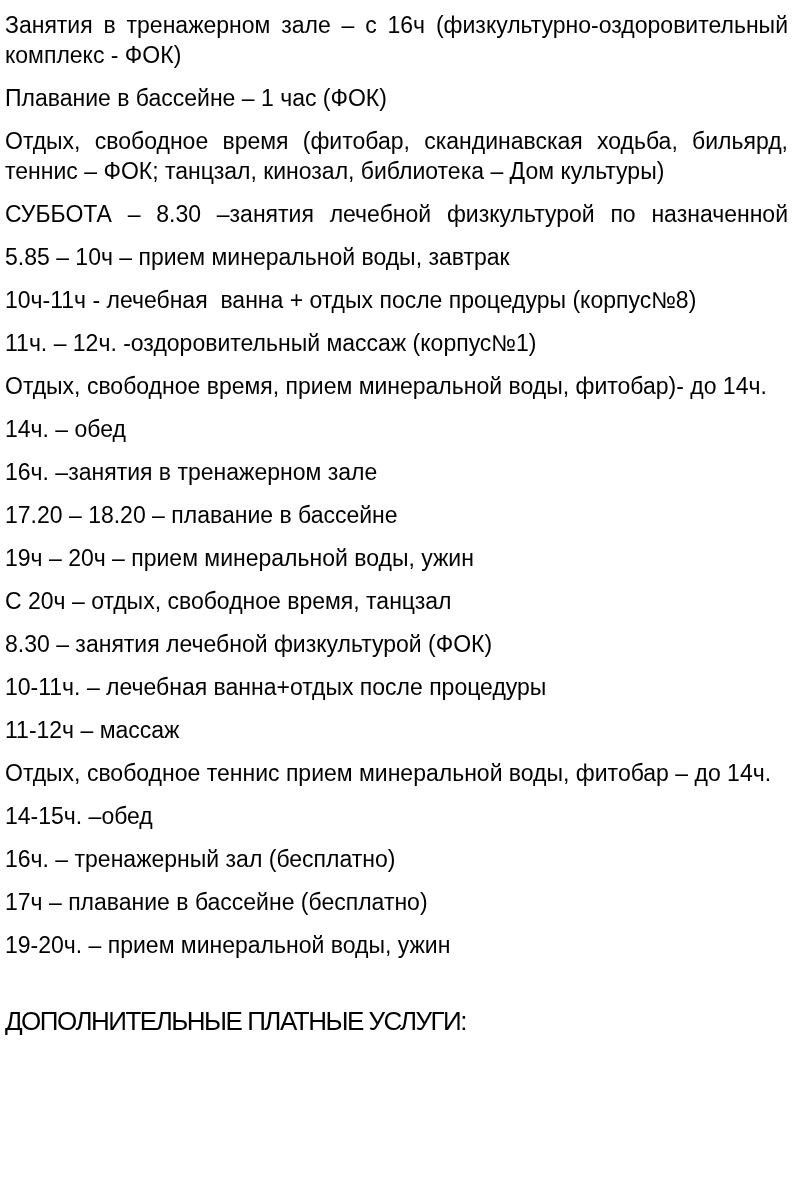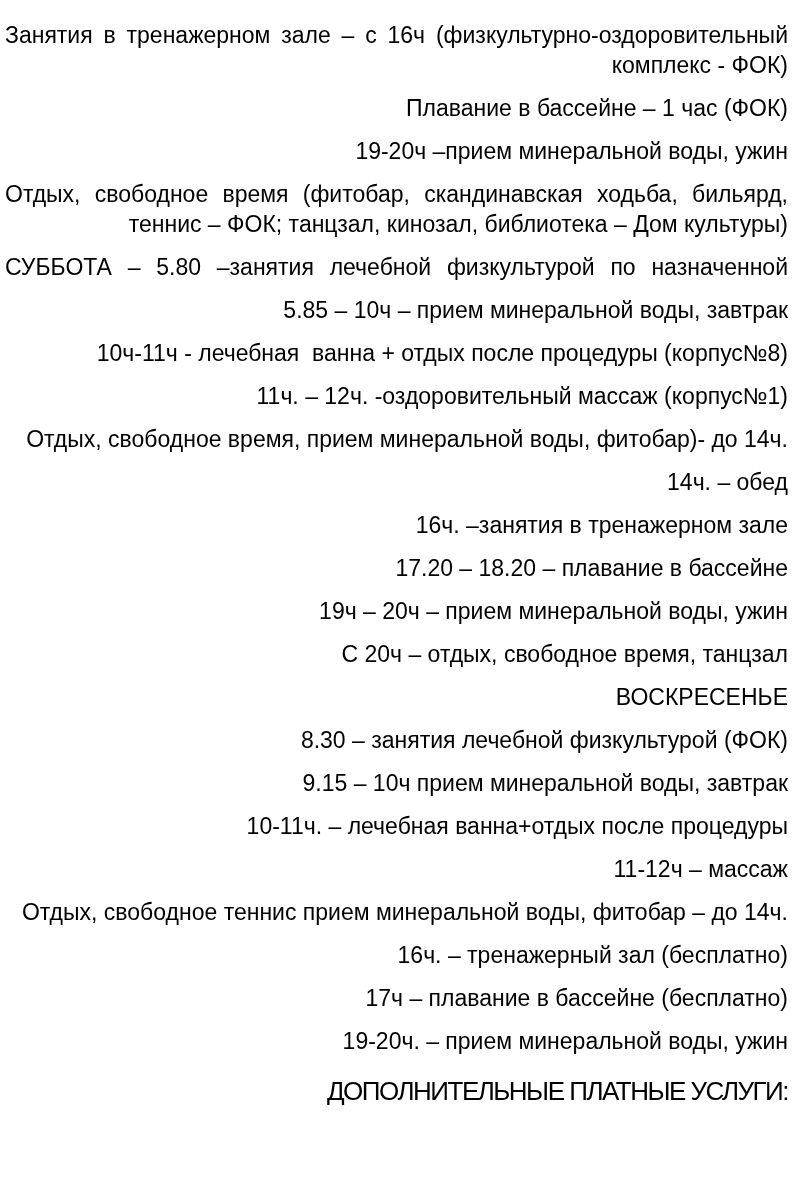--- a/index.html
+++ b/index.html
@@ -9,73 +9,70 @@
   }
   .page {
     position: relative;
     width: 806px;
     height: 1200px;
     overflow: hidden;
     background: #ffffff;
     color: #000000;
     font-family: "Liberation Sans", "DejaVu Sans", sans-serif;
     box-sizing: border-box;
-    padding: 20px 18px 0 5px;
+    padding: 10px 18px 0 5px;
   }
   .doc-body {
     font-size: 23px;
     line-height: 30px;
   }
   .para {
     margin: 0 0 13px 0;
   }
   .line {
     display: block;
   }
   
   .line.fill {
     text-align: justify;
     text-align-last: justify;
   }
   
   .line.plain {
     white-space: pre;
-    text-align: right;
+    text-align: left;
   }
   .section-heading {
-    margin-top: 20px;
+    margin-top: 46px;
     font-size: 26px;
     line-height: 30px;
     letter-spacing: -1.5px;
-    text-align: right;
+    text-align: left;
     white-space: pre;
   }
 </style>
 </head>
 <body>
 
 <div class="page">
   <div class="doc-body">
     <div id="paragraphs">
         <div class="para">
           <span class="line fill">Занятия в тренажерном зале – с 16ч (физкультурно-оздоровительный</span>
           <span class="line plain">комплекс - ФОК)</span>
         </div>
         <div class="para">
           <span class="line plain">Плавание в бассейне – 1 час (ФОК)</span>
         </div>
         <div class="para">
-          <span class="line plain">19-20ч –прием минеральной воды, ужин</span>
-        </div>
-        <div class="para">
           <span class="line fill">Отдых, свободное время (фитобар, скандинавская ходьба, бильярд,</span>
           <span class="line plain">теннис – ФОК; танцзал, кинозал, библиотека – Дом культуры)</span>
         </div>
         <div class="para">
-          <span class="line fill">СУББОТА – 5.80 –занятия лечебной физкультурой по назначенной</span>
+          <span class="line fill">СУББОТА – 8.30 –занятия лечебной физкультурой по назначенной</span>
         </div>
         <div class="para">
           <span class="line plain">5.85 – 10ч – прием минеральной воды, завтрак</span>
         </div>
         <div class="para">
           <span class="line plain">10ч-11ч - лечебная  ванна + отдых после процедуры (корпус№8)</span>
         </div>
         <div class="para">
           <span class="line plain">11ч. – 12ч. -оздоровительный массаж (корпус№1)</span>
         </div>
@@ -91,36 +88,33 @@
         <div class="para">
           <span class="line plain">17.20 – 18.20 – плавание в бассейне</span>
         </div>
         <div class="para">
           <span class="line plain">19ч – 20ч – прием минеральной воды, ужин</span>
         </div>
         <div class="para">
           <span class="line plain">С 20ч – отдых, свободное время, танцзал</span>
         </div>
         <div class="para">
-          <span class="line plain">ВОСКРЕСЕНЬЕ</span>
-        </div>
-        <div class="para">
           <span class="line plain">8.30 – занятия лечебной физкультурой (ФОК)</span>
-        </div>
-        <div class="para">
-          <span class="line plain">9.15 – 10ч прием минеральной воды, завтрак</span>
         </div>
         <div class="para">
           <span class="line plain">10-11ч. – лечебная ванна+отдых после процедуры</span>
         </div>
         <div class="para">
           <span class="line plain">11-12ч – массаж</span>
         </div>
         <div class="para">
           <span class="line plain">Отдых, свободное теннис прием минеральной воды, фитобар – до 14ч.</span>
+        </div>
+        <div class="para">
+          <span class="line plain">14-15ч. –обед</span>
         </div>
         <div class="para">
           <span class="line plain">16ч. – тренажерный зал (бесплатно)</span>
         </div>
         <div class="para">
           <span class="line plain">17ч – плавание в бассейне (бесплатно)</span>
         </div>
         <div class="para">
           <span class="line plain">19-20ч. – прием минеральной воды, ужин</span>
         </div>

